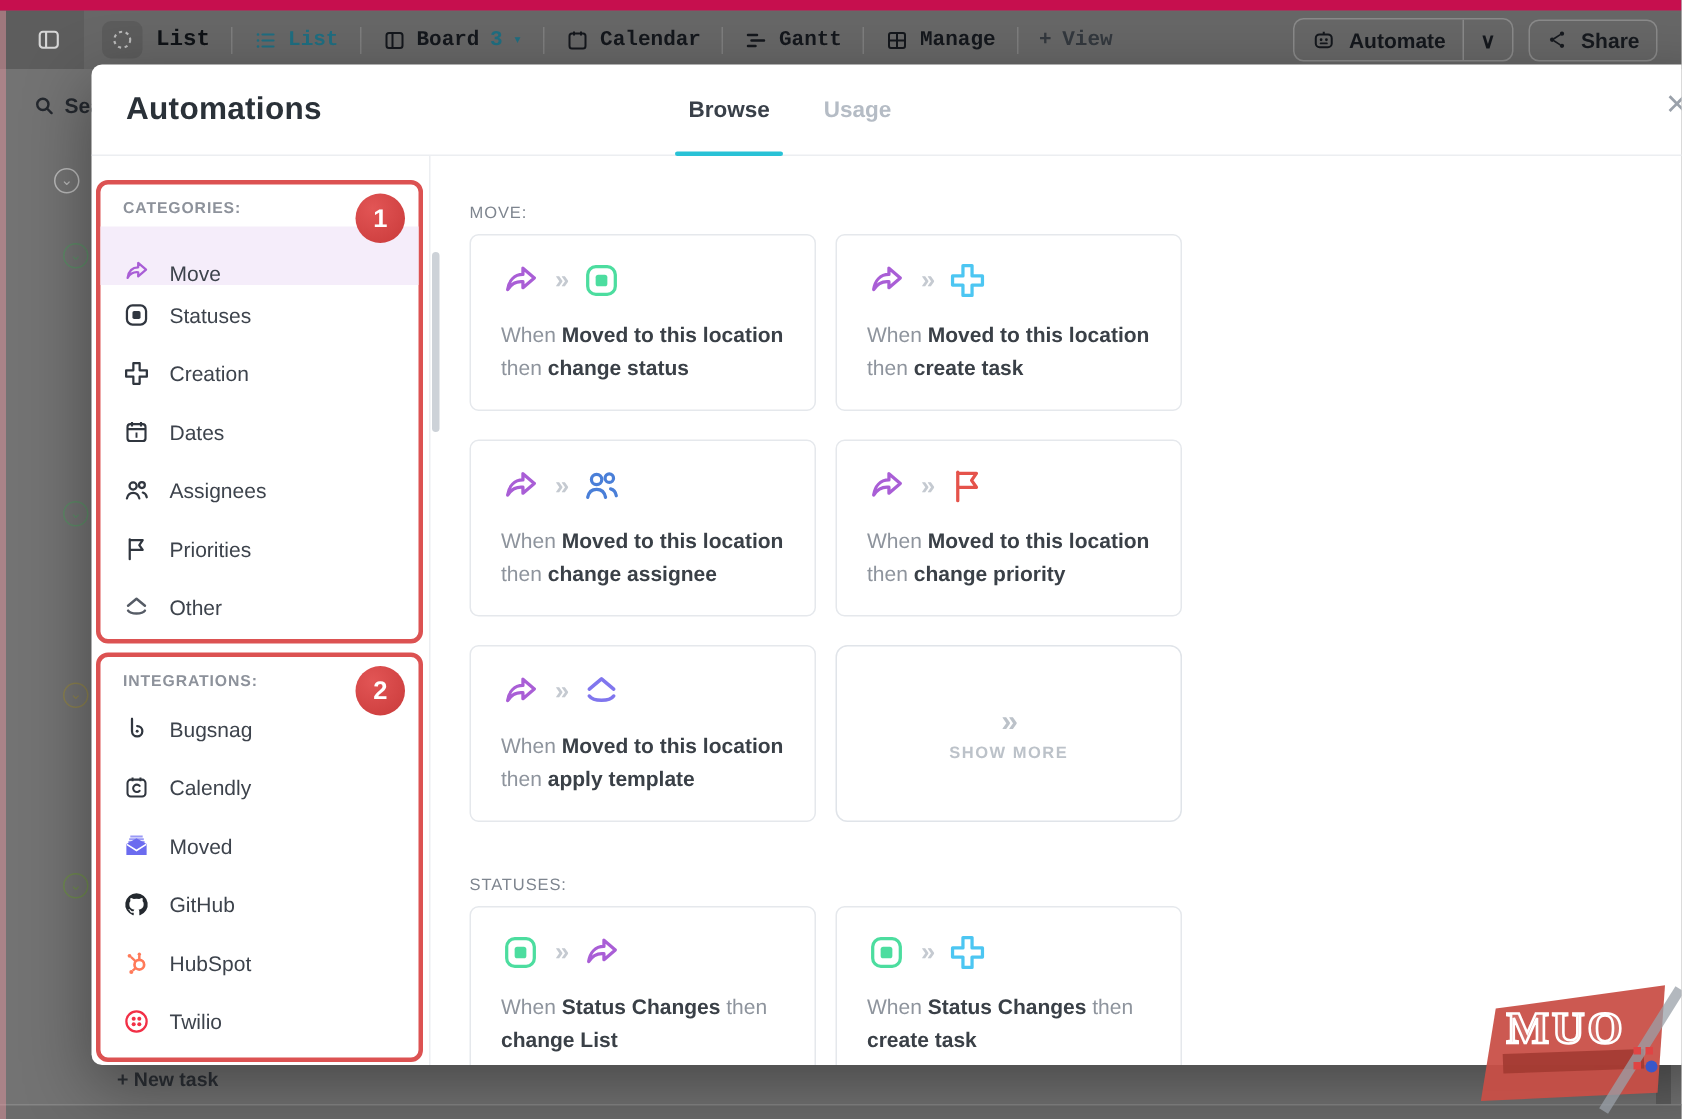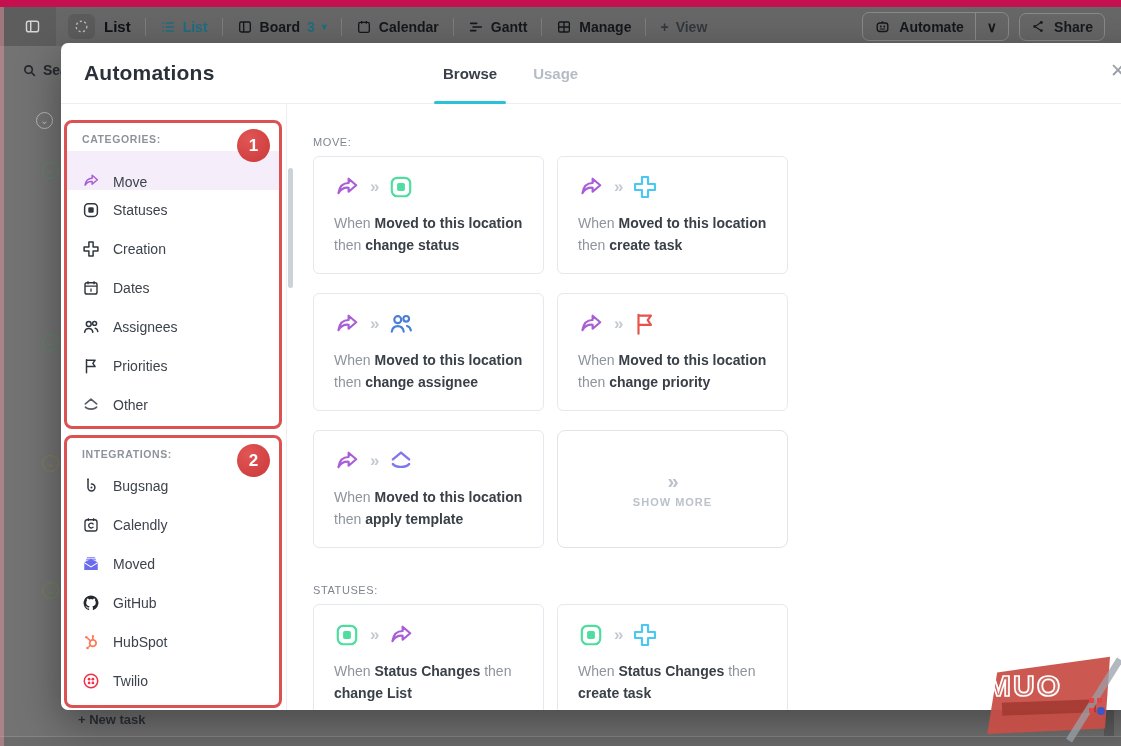--- a/index.html
+++ b/index.html
@@ -15,21 +15,21 @@
   .topbar { position:absolute; top:0; left:0; right:0; height:7px; background:#c60f4e; z-index:40; }
   .left-edge { position:absolute; left:0; top:7px; bottom:0; width:4px; background:rgba(226,148,158,.5); z-index:39; }
 
   
   .toolbar {
     position:absolute; top:7px; left:0; right:0; height:39px;
     background:#676767; display:flex; align-items:center;
     color:#14171c; font-size:14px; z-index:1;
   }
   .toolbar .cap { position:absolute; left:0; top:0; bottom:0; width:56px; background:#5d5d5d; }
-  .tb-item { display:flex; align-items:center; gap:7px; font-weight:700; white-space:nowrap; position:relative; }
+  .tb-item { display:flex; align-items:center; gap:7px; font-weight:700; white-space:nowrap; position:relative;font-family:Liberation Mono, monospace; }
   .tb-sep { width:1px; height:18px; background:#7e7e7e; margin:0 14px; }
   .panel-btn { margin-left:24px; color:#d6d6d6; position:relative; }
   .loc-chip { margin-left:27px; background:rgba(0,0,0,.10); border-radius:6px; padding:4px 5px; color:#b9b9b9; }
   .loc-label { margin-left:9px; font-weight:700; font-size:15px; color:#0f1216; }
   .teal { color:#1f6e81 !important; }
   .muted-dark { color:#33383e; }
   .tb-right { margin-left:auto; display:flex; align-items:center; margin-right:16px; gap:10px; }
   .tb-btn { display:flex; align-items:center; gap:8px; border:1px solid #8a8a8a; border-radius:7px; padding:5px 11px; font-weight:700; color:#16191e; }
   .auto-split { display:flex; align-items:stretch; border:1px solid #8a8a8a; border-radius:7px; overflow:hidden; }
   .auto-split > div { display:flex; align-items:center; gap:8px; padding:5px 11px; font-weight:700; }
@@ -48,21 +48,21 @@
   .new-task { left:78px; top:712px; color:#2c3036; font-size:13px; font-weight:600; }
   .bottom-bar { left:0; right:0; bottom:0; height:10px; background:#6b6b6b; border-top:1px solid #868686; }
 
   
   .modal { position:absolute; left:61px; top:43px; width:1085px; height:667px; background:#fff;
            border-radius:7px; box-shadow:0 14px 44px rgba(0,0,0,.38); z-index:10; overflow:hidden; }
   .m-header { position:relative; height:61px; border-bottom:1px solid #eceef1; display:flex; align-items:center; }
   .m-title { margin-left:23px; font-size:21px; font-weight:700; color:#2a3138; letter-spacing:.2px; }
   .m-tabs { position:absolute; left:382px; top:0; height:61px; display:flex; gap:36px; }
   .m-tab { position:relative; display:flex; align-items:center; font-size:15px; font-weight:600; color:#b5bcc5; cursor:pointer; }
-  .m-tab.active { color:#394049; }
+  .m-tab.active { color:#394049;margin-left:16px; }
   .m-tab.active::after { content:""; position:absolute; left:-9px; right:-9px; bottom:0; height:3px; background:#29c2d6; border-radius:2px; }
   .m-close { position:absolute; right:20px; top:18px; font-size:19px; color:#9aa1aa; line-height:1; cursor:pointer; }
 
   .m-body { position:relative; display:flex; height:606px; }
   .side-thumb { position:absolute; left:227px; top:64px; width:5px; height:120px; background:#cdd2d8; border-radius:3px; z-index:5; }
   .content-thumb { position:absolute; right:7px; top:14px; width:6px; height:100px; background:#ced3d9; border-radius:3px; }
 
   
   .m-side { position:relative; width:226px; border-right:1px solid #eceef1; flex:none; }
   .anno-box { position:absolute; left:3px; width:218px; border:3px solid #dc5252; border-radius:8px; }
@@ -105,23 +105,23 @@
   .c-gray   { color:#565c66; }
   .c-github { color:#24292f; }
   .c-hub    { color:#ff7a59; }
   .c-twi    { color:#f22f46; }
 
   
   .muo { position:absolute; left:986px; top:656px; width:124px; height:78px; z-index:30; }
   .muo-shape { position:absolute; inset:0; background:#c94f46; opacity:.94;
                clip-path:polygon(9% 21%, 100% 1%, 96% 93%, 1% 100%); }
   .muo-band { position:absolute; left:16px; right:14px; bottom:20px; height:13px; background:#a03830; transform:rotate(-2deg); opacity:.85; }
-  .muo-text { position:absolute; left:0; right:8px; top:13px; 
+  .muo-text { position:absolute; left:0; right:8px; top:13px; text-align:center;
               font-size:30px; font-weight:800; letter-spacing:2px;
-              color:rgba(255,255,255,.12); -webkit-text-stroke:1.7px #ffffff; }
+              color:rgba(255,255,255,.12);font-family:Liberation Serif, serif; -webkit-text-stroke:1.7px #ffffff; }
   .muo-stripe { position:absolute; right:12px; top:-4px; width:7px; height:96px; background:#9aa0a8; transform:rotate(32deg); opacity:.75; }
   .muo-dot { position:absolute; background:#e04444; width:5px; height:5px; }
   .muo-dot.d1 { right:16px; top:42px; }
   .muo-dot.d2 { right:8px;  top:42px; }
   .muo-dot.d3 { right:16px; top:52px; }
   .muo-dot.blue { background:#3a57c9; border-radius:50%; width:8px; height:8px; right:5px; top:51px; }
 </style>
 </head>
 <body>
 

